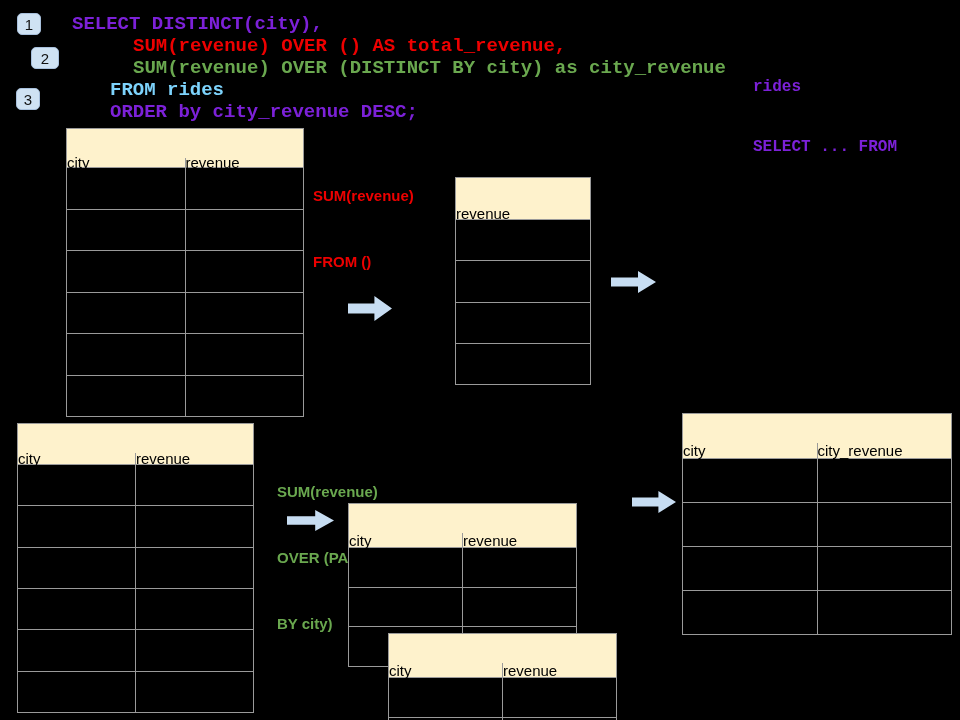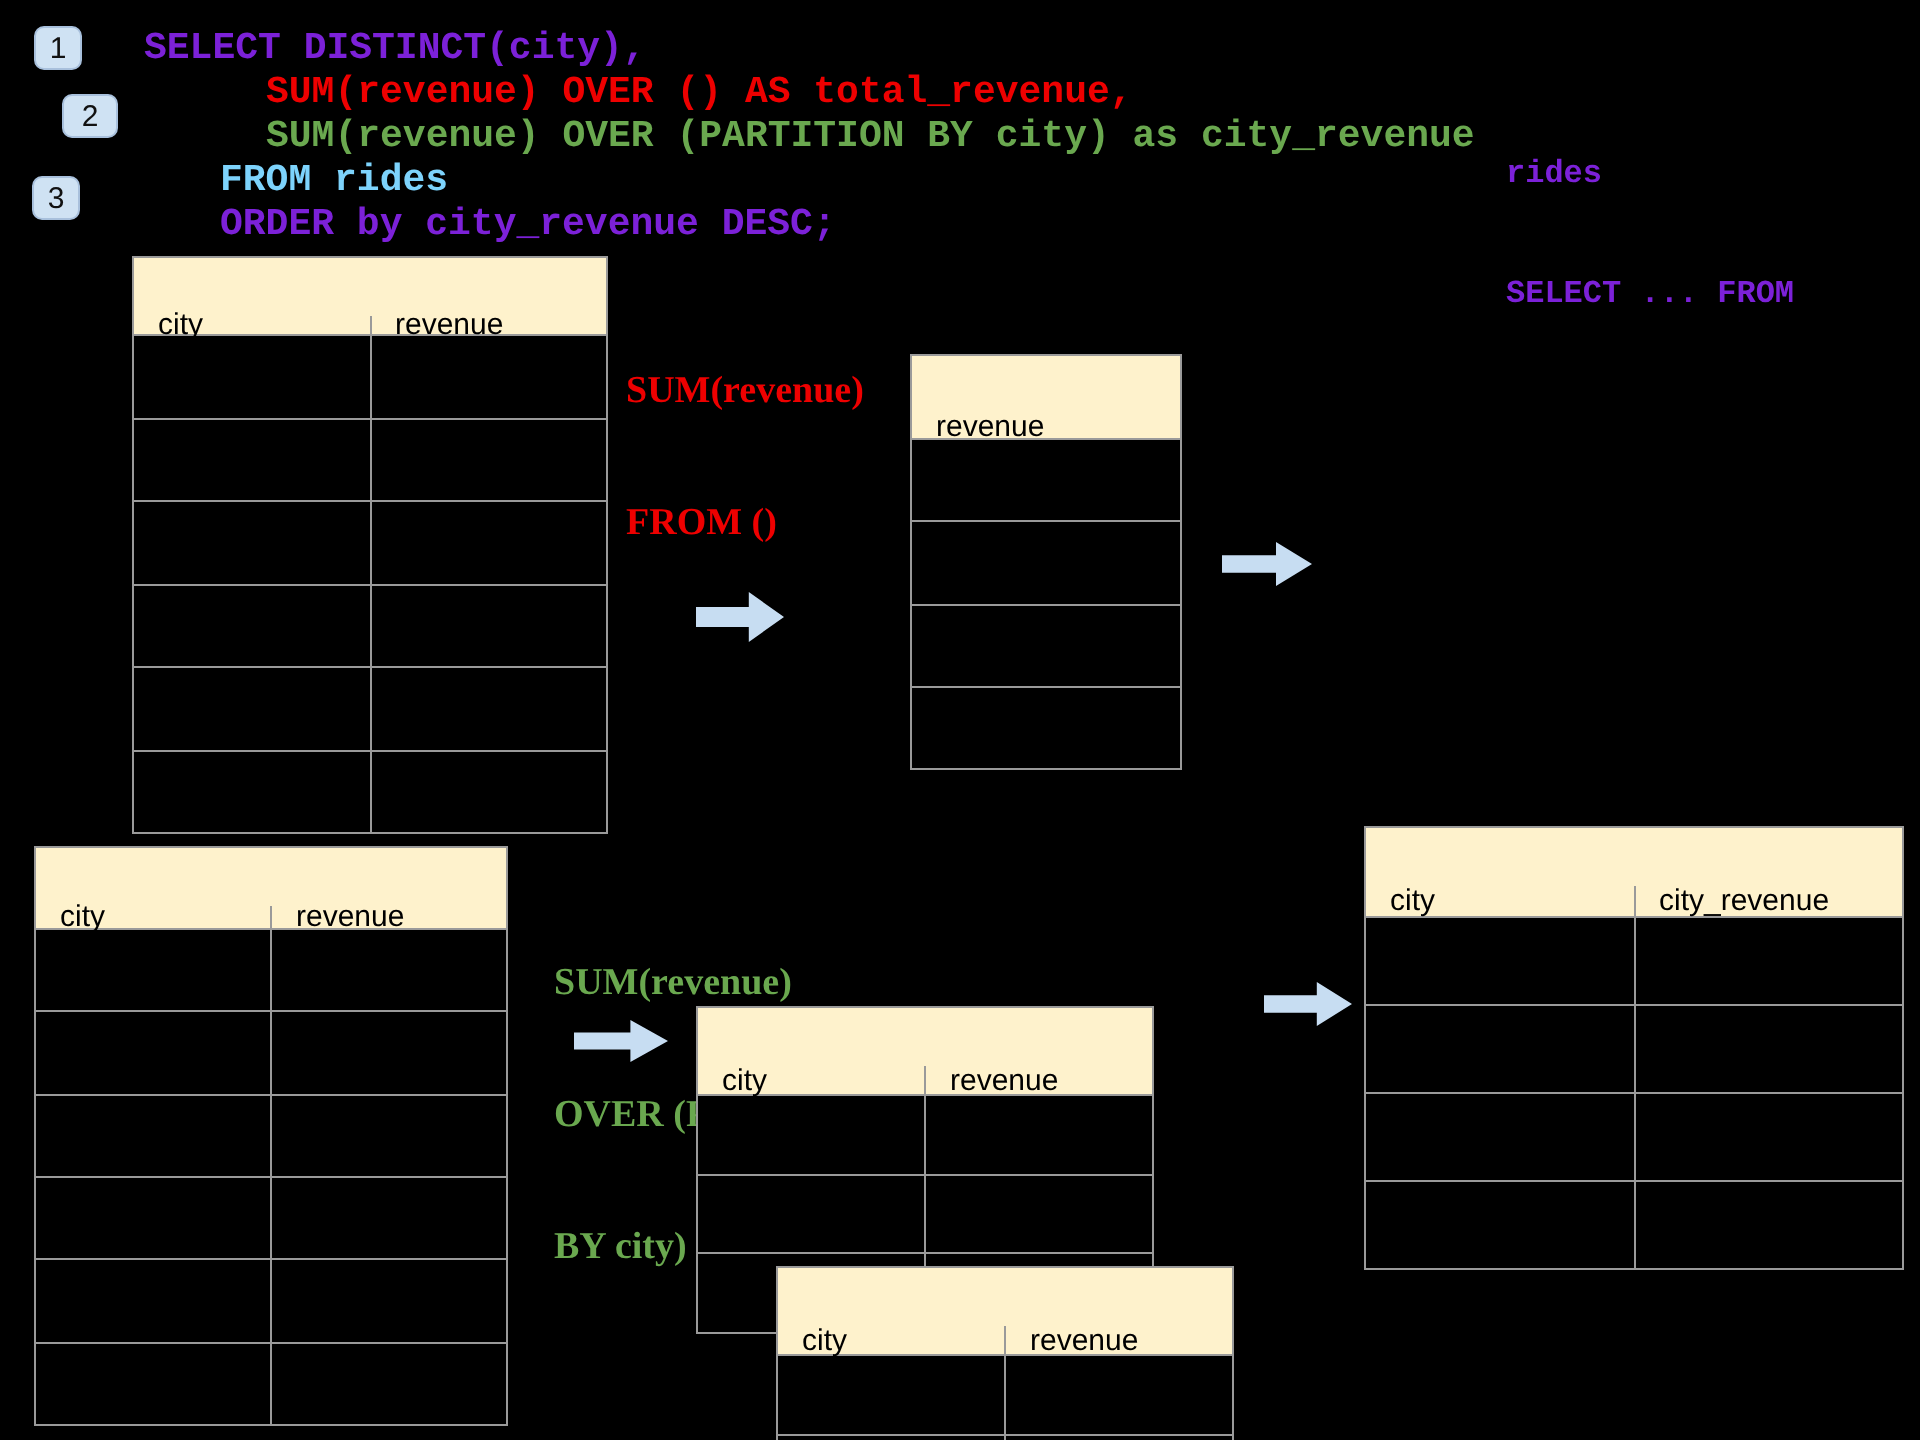--- a/index.html
+++ b/index.html
@@ -4,33 +4,33 @@
 <style>
   html,body{margin:0;padding:0;background:#000;}
   .canvas{position:relative;width:960px;height:720px;background:#000;overflow:hidden;
           font-family:"Liberation Sans",sans-serif;}
 
   
   .code-line{position:absolute;font-family:"Liberation Mono",monospace;font-weight:bold;
              font-size:19px;line-height:22px;white-space:pre;}
   .side-note{position:absolute;left:753px;top:37px;font-family:"Liberation Mono",monospace;
              font-weight:bold;font-size:16px;line-height:20px;color:var(--purple);white-space:pre;}
-  .annotation{position:absolute;font-family:Liberation Serif, serif;font-weight:bold;
-              font-size:19px;line-height:22px;white-space:pre;}
+  .annotation{position:absolute;font-family:Liberation Sans, sans-serif;font-weight:bold;
+              font-size:15px;line-height:22px;white-space:pre;}
 
   
   .badge{position:absolute;background:var(--badge_fill);border:1px solid #A8C0DC;border-radius:5px;
          display:flex;align-items:center;justify-content:center;
          font-size:15px;color:#111;box-sizing:border-box;}
 
   
   .dtable{position:absolute;display:flex;flex-direction:column;border:1px solid var(--border);
           background:#000;box-sizing:border-box;}
   .thead{display:flex;background:var(--header_fill);border-bottom:1px solid var(--border);flex:none;}
-  .th{flex:1;display:flex;align-items:center;padding-left:12px;font-size:15px;color:#000;
+  .th{flex:1;display:flex;align-items:center;font-size:15px;color:#000;
       border-right:1px solid var(--border);box-sizing:border-box;margin-top:29px;}
   .th:last-child{border-right:none;text-align:right;}
   .trow{flex:1;display:flex;border-bottom:1px solid var(--border);}
   .trow:last-child{border-bottom:none;}
   .td{flex:1;border-right:1px solid var(--border);box-sizing:border-box;}
   .td:last-child{border-right:none;}
 
   .t-source-top{left:66px;top:128px;width:238px;height:289px;}   .t-source-top .thead{height:38px;}
   .t-revenue-only{left:455px;top:177px;width:136px;height:208px;}.t-revenue-only .thead{height:41px;}
   .t-source-bottom{left:17px;top:423px;width:237px;height:290px;}.t-source-bottom .thead{height:40px;}
@@ -50,21 +50,21 @@
 <body>
 
 <div class="canvas">
 
   <div class="badge" style="left:17px;top:13px;width:24px;height:22px;">1</div>
   <div class="badge" style="left:31px;top:47px;width:28px;height:22px;">2</div>
   <div class="badge" style="left:16px;top:88px;width:24px;height:22px;">3</div>
 
   <div class="code-line" style="left: 72px; top: 13px; color: rgb(124, 33, 216);">SELECT DISTINCT(city),</div>
   <div class="code-line" style="left: 133px; top: 35px; color: rgb(238, 0, 0);">SUM(revenue) OVER () AS total_revenue,</div>
-  <div class="code-line" style="left: 133px; top: 57px; color: rgb(106, 168, 79);">SUM(revenue) OVER (PARTITION BY city) as city_revenue</div>
+  <div class="code-line" style="left: 133px; top: 57px; color: rgb(106, 168, 79);">SUM(revenue) OVER (DISTINCT BY city) as city_revenue</div>
   <div class="code-line" style="left: 110px; top: 79px; color: #7dd3fc;">FROM rides</div>
   <div class="code-line" style="left: 110px; top: 101px; color: rgb(124, 33, 216);">ORDER by city_revenue DESC;</div>
 
   <div class="side-note">
     <div>rides</div>
     <div>SELECT ... FROM</div>
   </div>
 
   <div class="annotation" style="left: 313px; top: 141px; color: rgb(238, 0, 0);">
     <div>SUM(revenue)</div>

